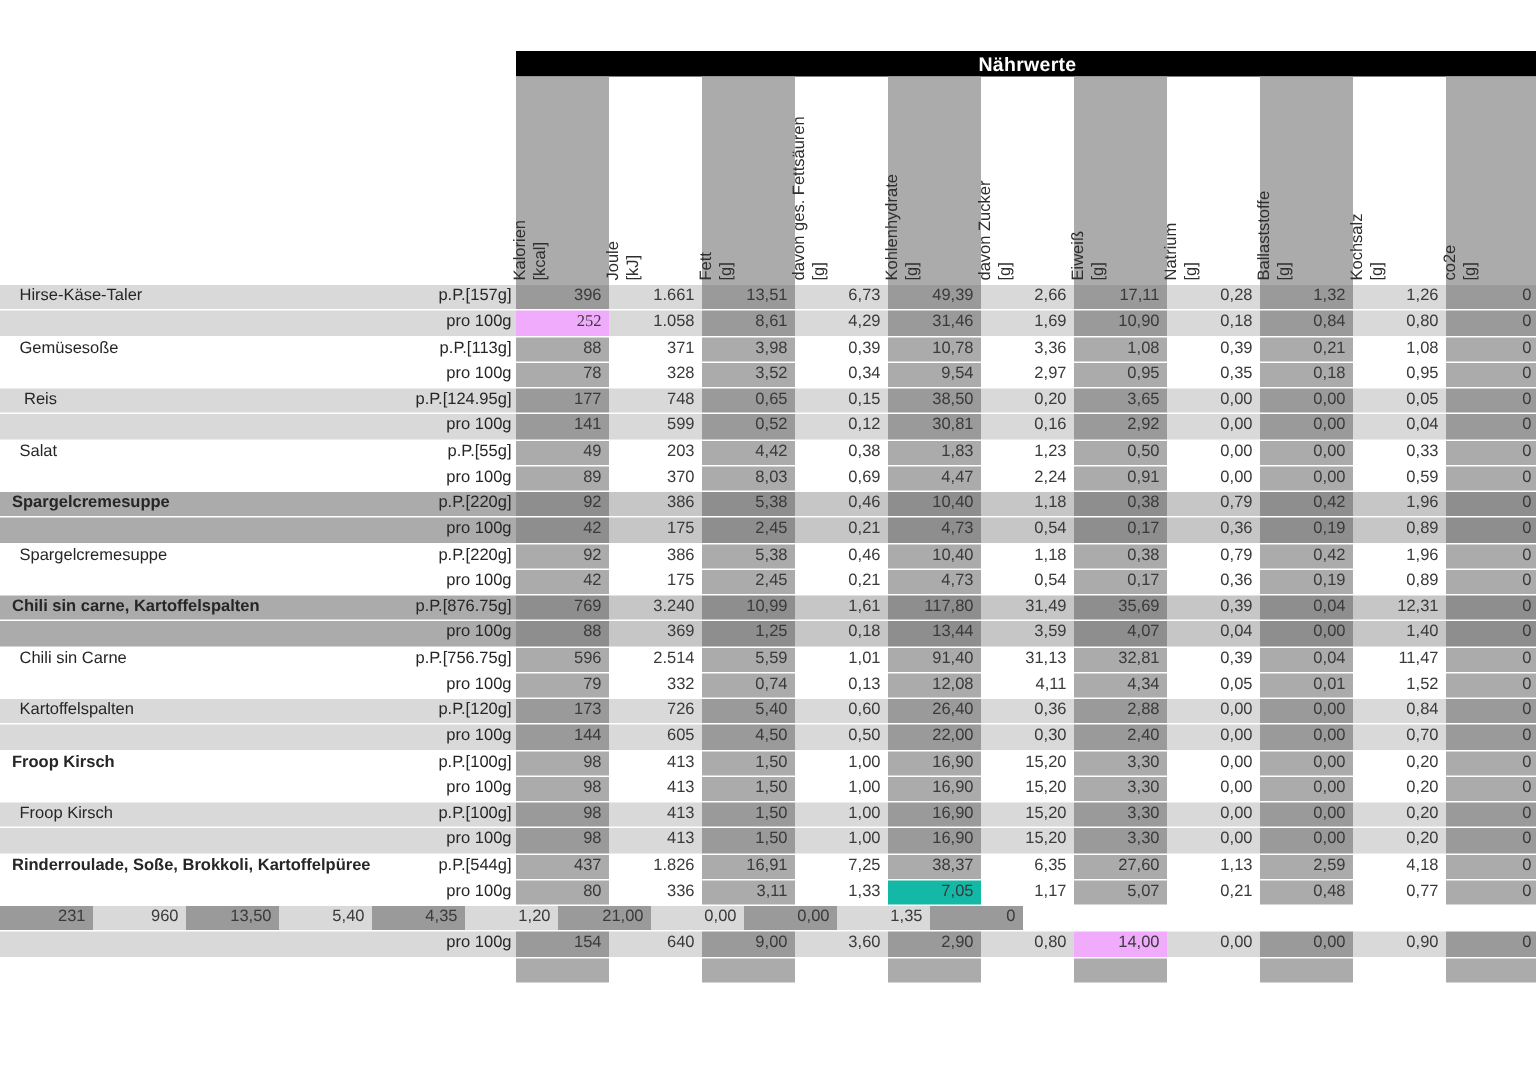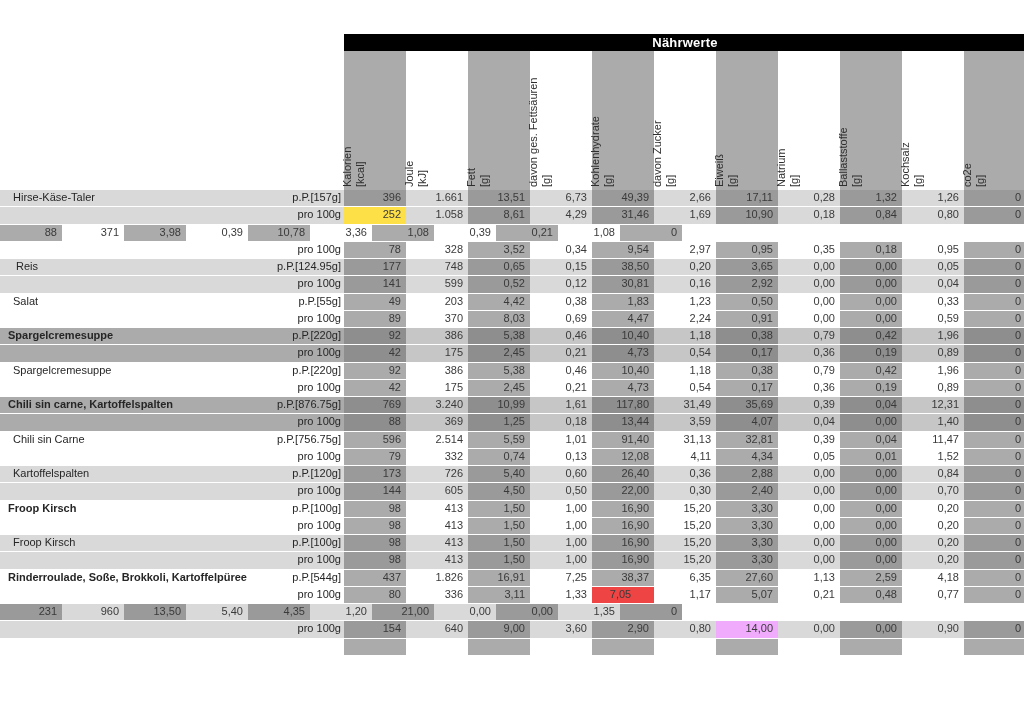--- a/index.html
+++ b/index.html
@@ -112,33 +112,37 @@
         <div class="vcell" style="background: rgb(217, 217, 217);">0,28</div>
         <div class="vcell" style="background: rgb(154, 154, 154);">1,32</div>
         <div class="vcell" style="background: rgb(217, 217, 217);">1,26</div>
         <div class="vcell" style="background: rgb(154, 154, 154);">0</div>
       </div>
       <div class="trow">
         <div class="lcell" style="background: rgb(217, 217, 217);">
           <div class="iname"></div>
           <div class="portion">pro 100g</div>
         </div>
-        <div class="vcell" style="background: #fde047;">252</div>
+        <div class="vcell" style="background: #f0abfc; font-family: Liberation Serif, serif;">252</div>
         <div class="vcell" style="background: rgb(217, 217, 217);">1.058</div>
         <div class="vcell" style="background: rgb(154, 154, 154);">8,61</div>
         <div class="vcell" style="background: rgb(217, 217, 217);">4,29</div>
         <div class="vcell" style="background: rgb(154, 154, 154);">31,46</div>
         <div class="vcell" style="background: rgb(217, 217, 217);">1,69</div>
         <div class="vcell" style="background: rgb(154, 154, 154);">10,90</div>
         <div class="vcell" style="background: rgb(217, 217, 217);">0,18</div>
         <div class="vcell" style="background: rgb(154, 154, 154);">0,84</div>
         <div class="vcell" style="background: rgb(217, 217, 217);">0,80</div>
         <div class="vcell" style="background: rgb(154, 154, 154);">0</div>
       </div>
       <div class="trow">
+        <div class="lcell" style="background: rgb(255, 255, 255);">
+          <div class="iname">Gemüsesoße</div>
+          <div class="portion">p.P.[113g]</div>
+        </div>
         <div class="vcell" style="background: rgb(171, 171, 171);">88</div>
         <div class="vcell" style="background: rgb(255, 255, 255);">371</div>
         <div class="vcell" style="background: rgb(171, 171, 171);">3,98</div>
         <div class="vcell" style="background: rgb(255, 255, 255);">0,39</div>
         <div class="vcell" style="background: rgb(171, 171, 171);">10,78</div>
         <div class="vcell" style="background: rgb(255, 255, 255);">3,36</div>
         <div class="vcell" style="background: rgb(171, 171, 171);">1,08</div>
         <div class="vcell" style="background: rgb(255, 255, 255);">0,39</div>
         <div class="vcell" style="background: rgb(171, 171, 171);">0,21</div>
         <div class="vcell" style="background: rgb(255, 255, 255);">1,08</div>
@@ -486,21 +490,21 @@
       </div>
       <div class="trow">
         <div class="lcell toplevel" style="background: rgb(255, 255, 255);">
           <div class="iname bold"></div>
           <div class="portion">pro 100g</div>
         </div>
         <div class="vcell" style="background: rgb(171, 171, 171);">80</div>
         <div class="vcell" style="background: rgb(255, 255, 255);">336</div>
         <div class="vcell" style="background: rgb(171, 171, 171);">3,11</div>
         <div class="vcell" style="background: rgb(255, 255, 255);">1,33</div>
-        <div class="vcell" style="background: #ef4444; text-align: center;">7,05</div>
+        <div class="vcell" style="background: #14b8a6;">7,05</div>
         <div class="vcell" style="background: rgb(255, 255, 255);">1,17</div>
         <div class="vcell" style="background: rgb(171, 171, 171);">5,07</div>
         <div class="vcell" style="background: rgb(255, 255, 255);">0,21</div>
         <div class="vcell" style="background: rgb(171, 171, 171);">0,48</div>
         <div class="vcell" style="background: rgb(255, 255, 255);">0,77</div>
         <div class="vcell" style="background: rgb(171, 171, 171);">0</div>
       </div>
       <div class="trow">
         <div class="vcell" style="background: rgb(154, 154, 154);">231</div>
         <div class="vcell" style="background: rgb(217, 217, 217);">960</div>

